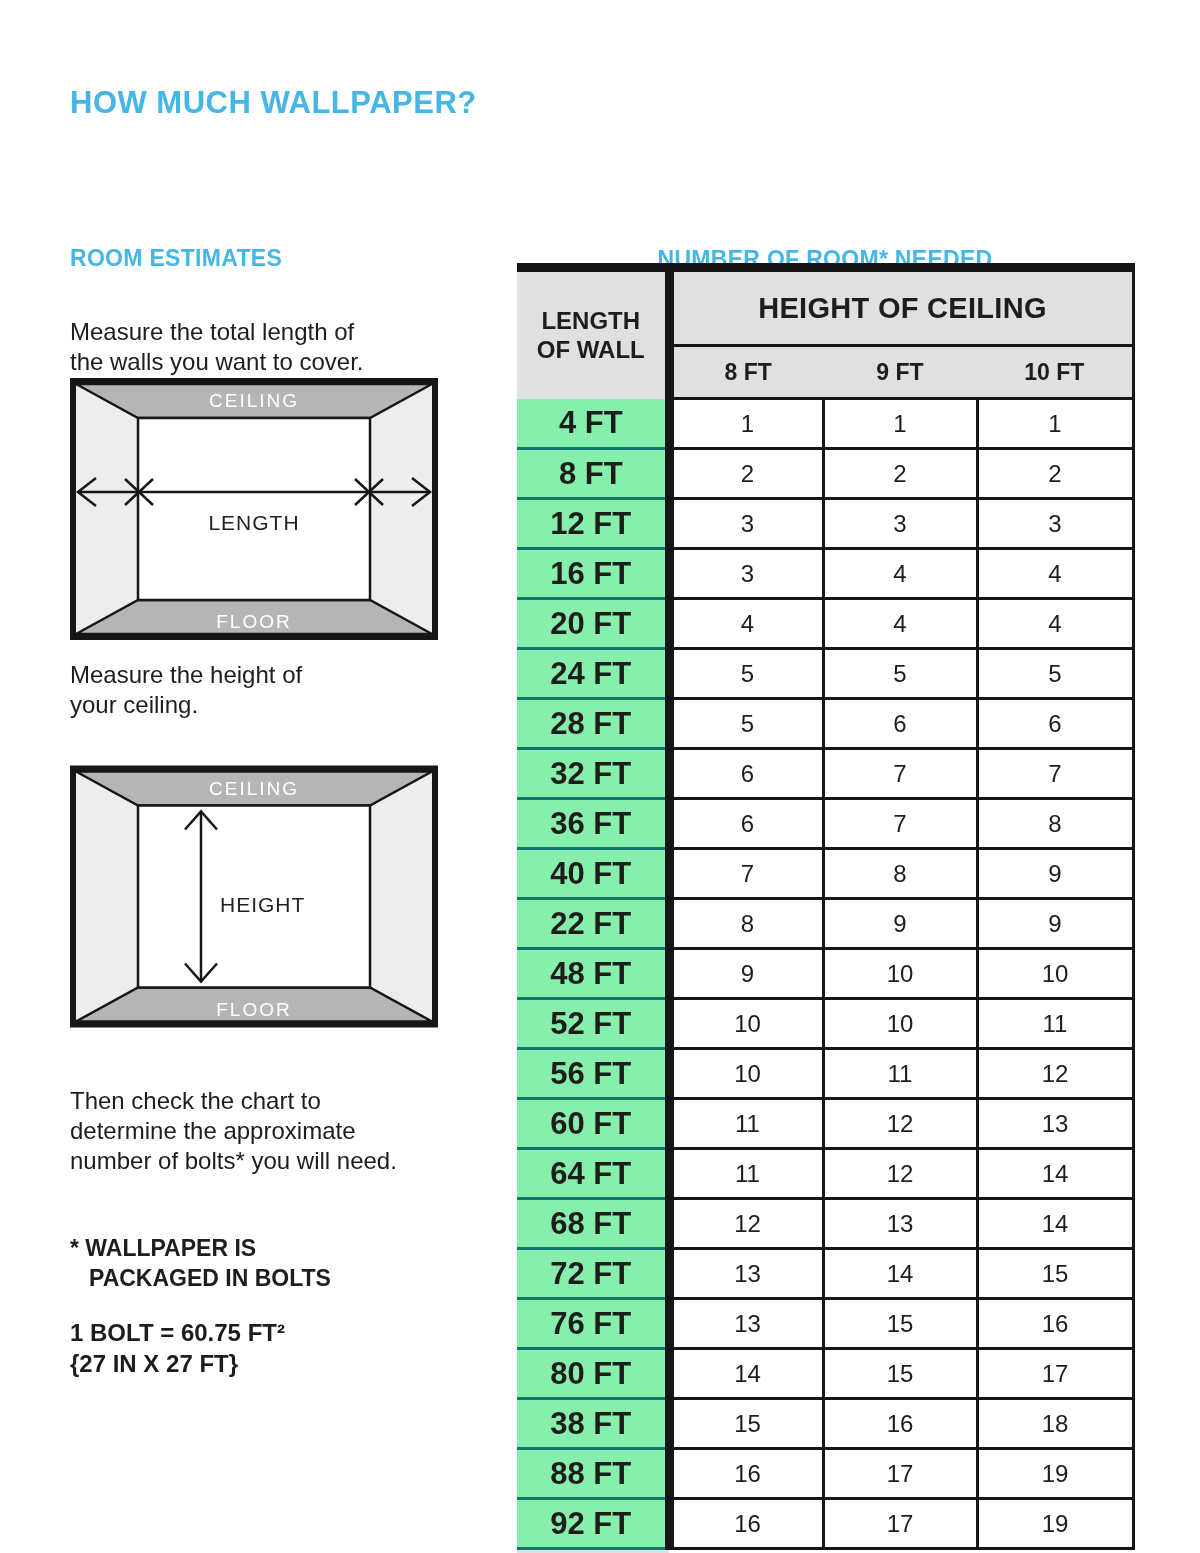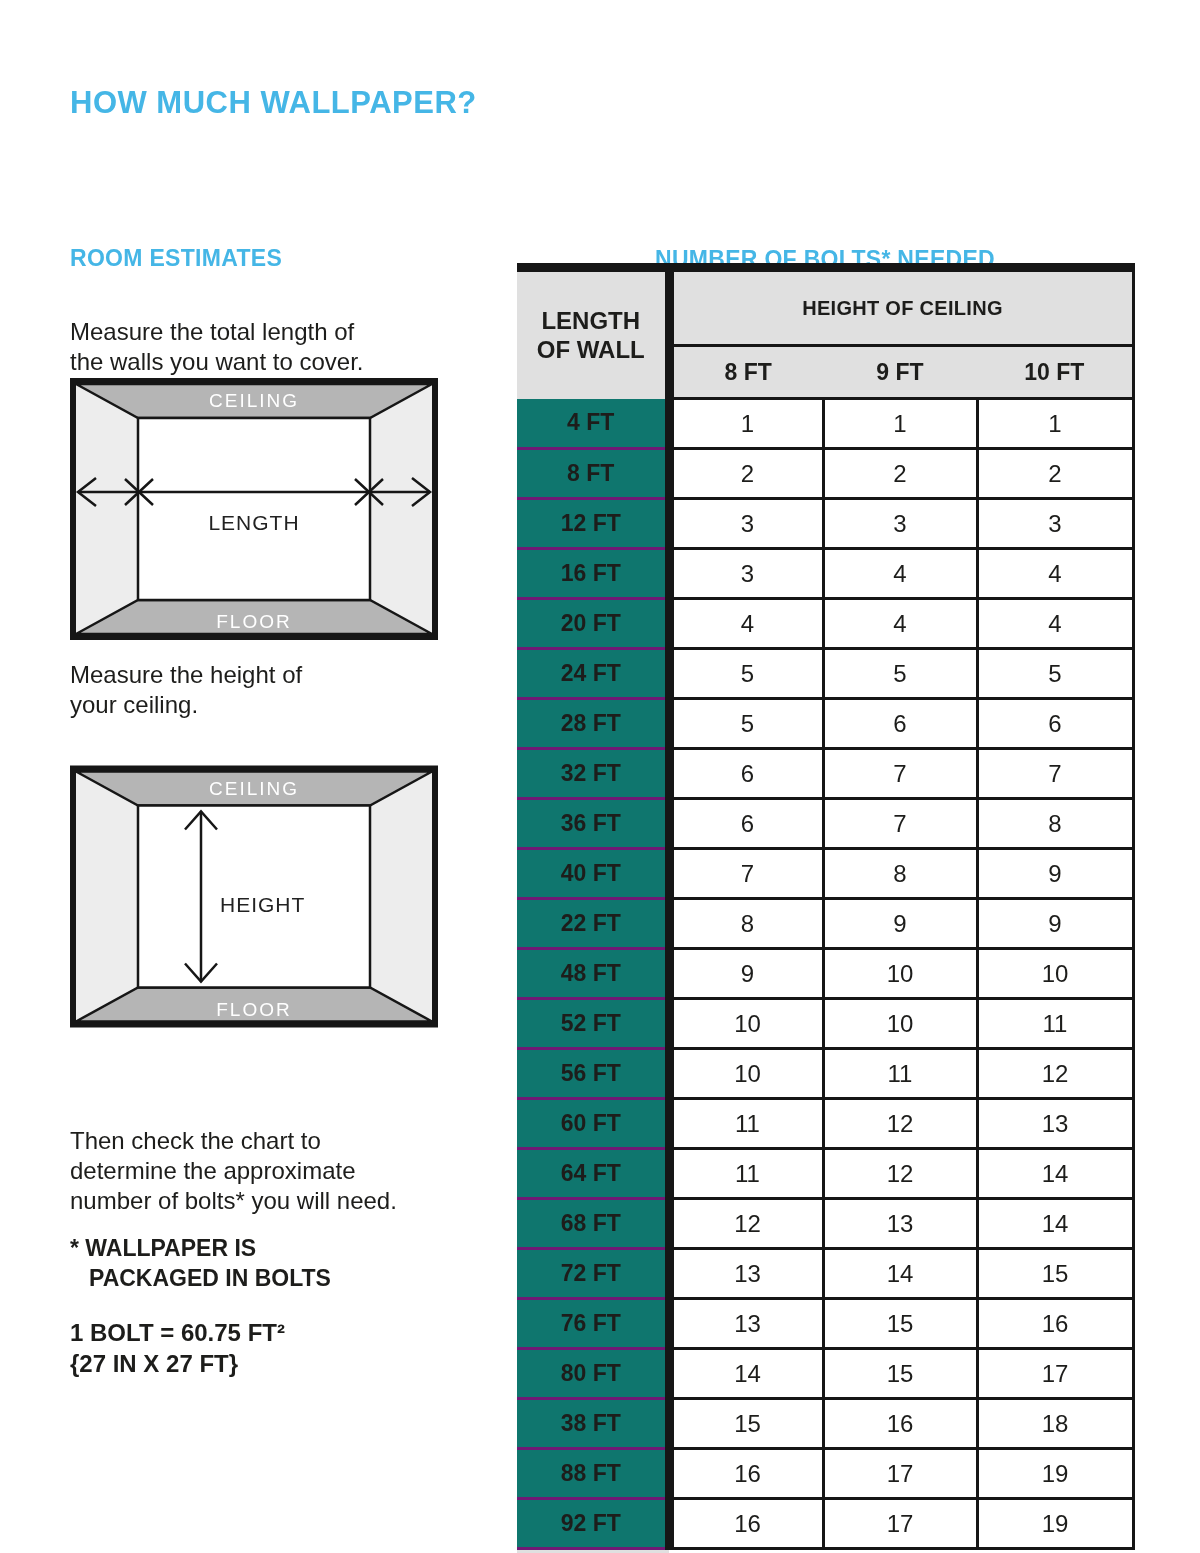--- a/index.html
+++ b/index.html
@@ -11,21 +11,21 @@
   .abs{position:absolute;}
   .page-title{
     left:70px;top:64px;font-size:31px;font-weight:bold;color:#45b6e6;letter-spacing:.5px;
   }
   .section-title{
     left:70px;top:226px;font-size:23px;font-weight:bold;color:#45b6e6;letter-spacing:.3px;
   }
   .body-text{font-size:24px;line-height:30px;white-space:pre-line;}
   .para1{left:70px;top:281px;margin-top:36px;}
   .para2{left:70px;top:636px;}
-  .para3{left:70px;top:1102px;}
+  .para3{left:70px;top:1062px;}
   .footnote{left:70px;top:1233px;font-size:23px;font-weight:bold;line-height:30px;}
   .footnote .indent{padding-left:19px;}
   .bolt-info{left:70px;top:1317px;font-size:24px;font-weight:bold;line-height:31px;white-space:pre-line;}
   .diagram1{left:70px;top:378px;}
   .diagram2{left:70px;top:764px;}
   .table-heading{
     left:517px;top:227px;width:616px;text-align:center;
     font-size:23px;font-weight:bold;color:#45b6e6;letter-spacing:.3px;
   }
   .table-wrap{left:517px;top:263px;width:616px;}
@@ -37,29 +37,29 @@
     border-top:9px solid #161616;border-right:3px solid #161616;
     border-bottom:3px solid #161616;border-left:0;
   }
   .bolt-table th,.bolt-table td{padding:0;text-align:center;vertical-align:middle;}
   .bolt-table .corner{
     background:#e0e0e0;border-right:9px solid #161616;
     font-size:24px;font-weight:bold;line-height:29px;white-space:pre-line;
   }
   .bolt-table .group-header{
     background:#e0e0e0;border-bottom:3px solid #161616;height:72px;
-    font-size:20px;font-weight:bold;letter-spacing:.3px;
+    font-size:29px;font-weight:bold;letter-spacing:.3px;
   }
   .bolt-table .sub-header th{
     background:#e0e0e0;border-bottom:3px solid #161616;height:50px;
     font-size:23px;font-weight:bold;
   }
   .bolt-table tbody th{
-    background:#0f766e;border-right:9px solid #161616;border-bottom:3px solid #701a75;
-    height:47px;font-size:23px;font-weight:bold;
+    background:#86efac;border-right:9px solid #161616;border-bottom:3px solid #0f766e;
+    height:47px;font-size:31px;font-weight:bold;
   }
   .bolt-table tbody td{
     border-left:3px solid #161616;border-bottom:3px solid #161616;
     height:47px;font-size:24px;font-weight:normal;
   }
   svg text{font-family:"Liberation Sans", sans-serif;}
   svg .band-label{fill:#ffffff;font-size:19px;letter-spacing:2px;}
   svg .dim-label{fill:#222222;font-size:21px;letter-spacing:1px;}
 </style>
 </head>
@@ -112,21 +112,21 @@
 number of bolts* you will need.</p>
 
 <div class="abs footnote">
   <div>* WALLPAPER IS</div>
   <div class="indent">PACKAGED IN BOLTS</div>
 </div>
 
 <div class="abs bolt-info">1 BOLT = 60.75 FT²
 {27 IN X 27 FT}</div>
 
-<h2 class="abs table-heading">NUMBER OF BOLTS* NEEDED</h2>
+<h2 class="abs table-heading">NUMBER OF ROOM* NEEDED</h2>
 
 <div class="abs table-wrap">
   <table class="bolt-table">
     <colgroup>
       <col style="width:152px">
         <col style="width:154px">
         <col style="width:154px">
         <col style="width:156px">
     </colgroup>
     <thead>

